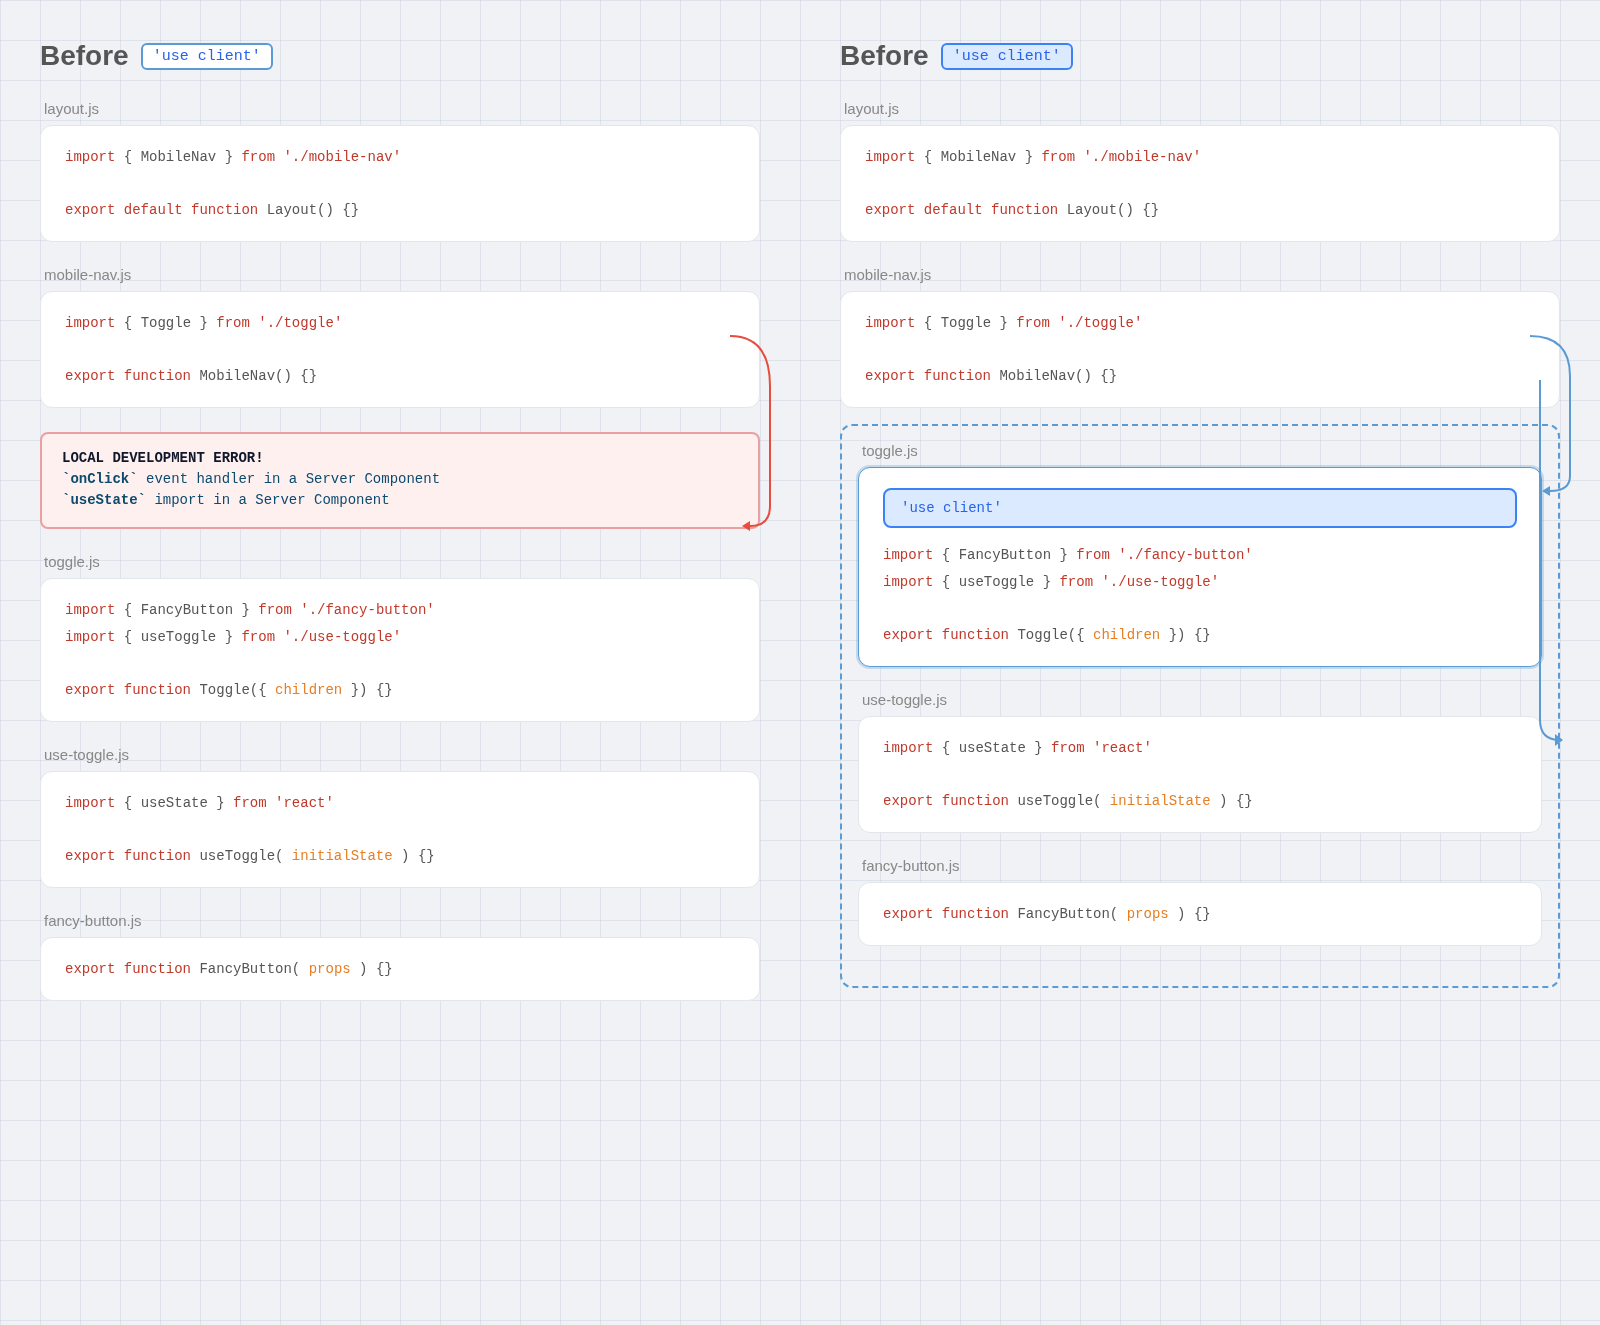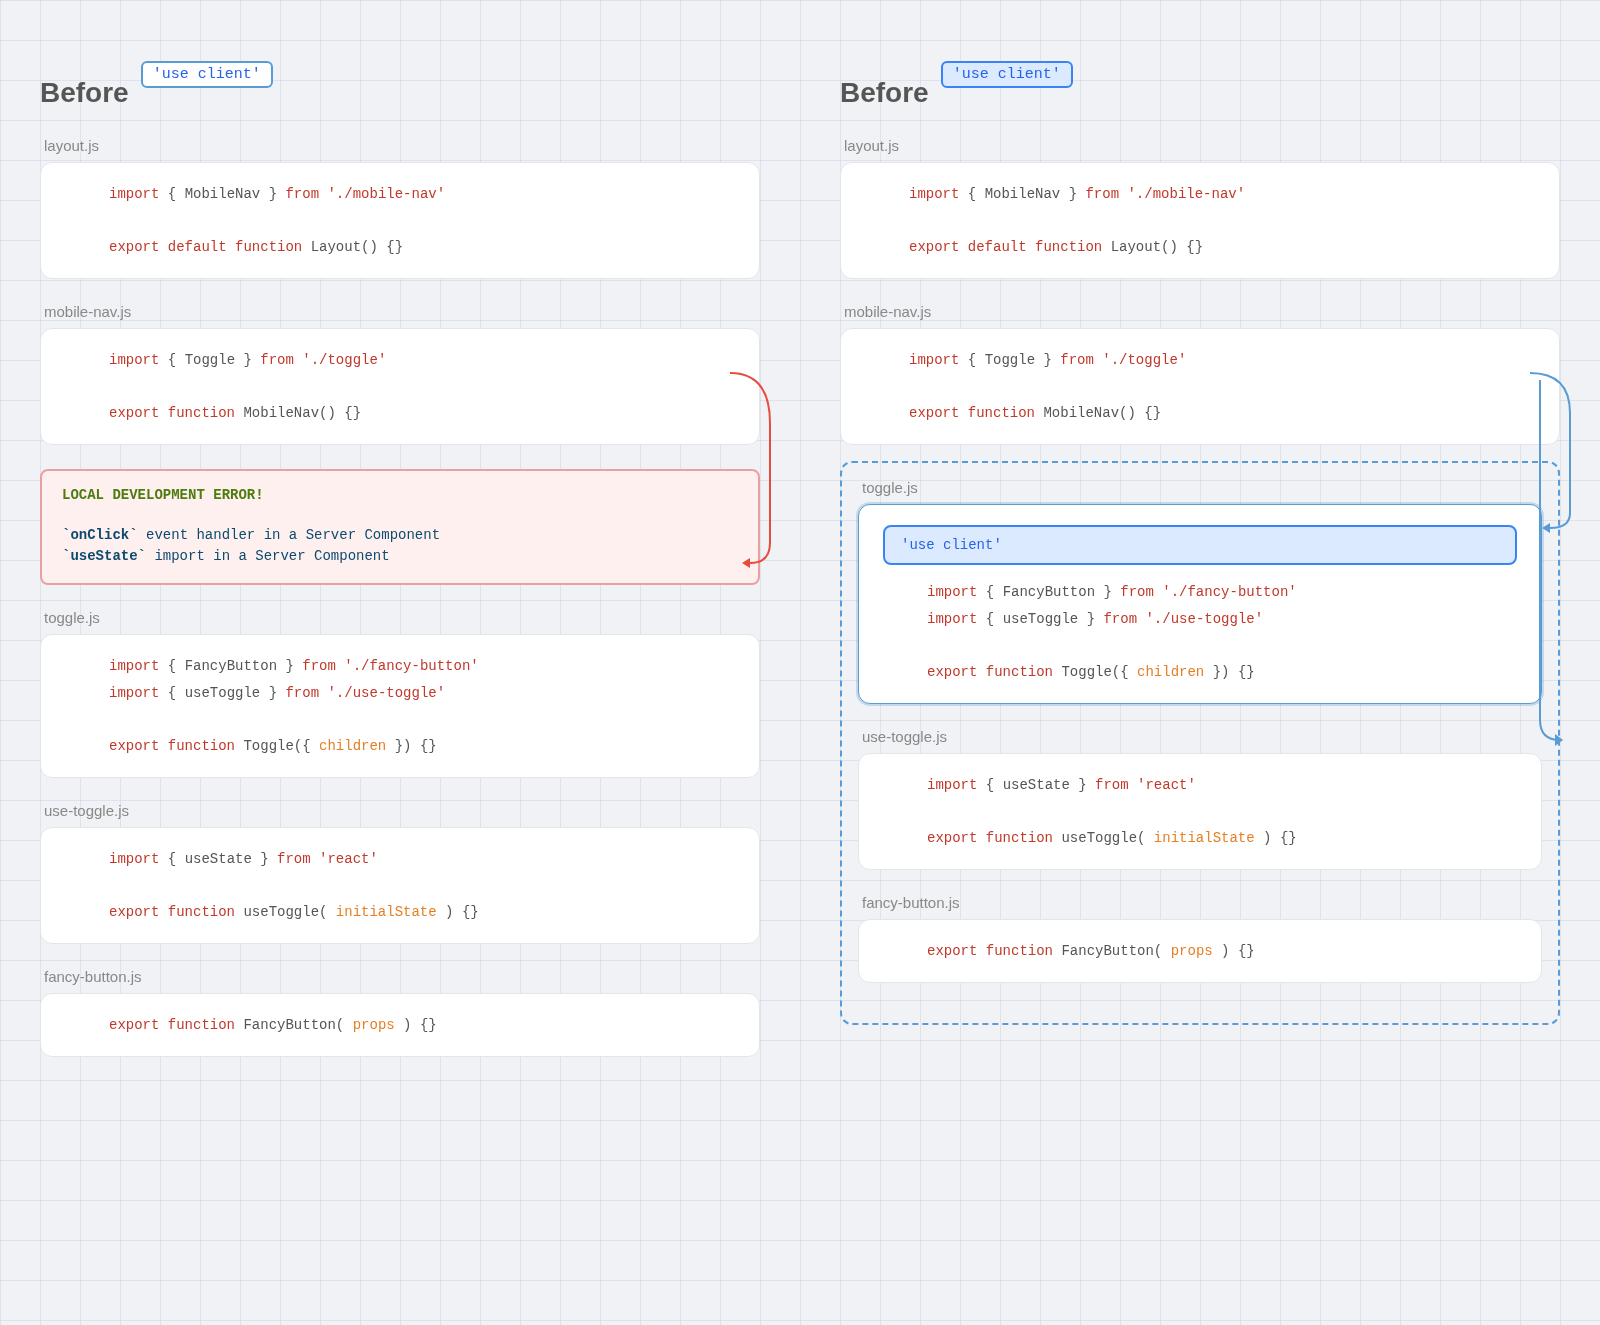--- a/index.html
+++ b/index.html
@@ -31,21 +31,20 @@
       display: flex;
       align-items: center;
       gap: 12px;
       margin-bottom: 28px;
     }
 
     .section-title {
       font-size: 28px;
       font-weight: 600;
       color: #555;
-      margin-top: 37px;
     }
 
     .use-client-badge {
       border: 2px solid #5b9bd5;
       border-radius: 6px;
       padding: 3px 10px;
       font-family: 'Courier New', monospace;
       font-size: 15px;
       color: #2563eb;
       background: white;
@@ -79,40 +78,39 @@
     .code-card.highlighted {
       border-color: #5b9bd5;
       box-shadow: 0 0 0 2px rgba(91,155,213,0.3);
     }
 
     .code-line {
       font-family: 'Courier New', monospace;
       font-size: 14px;
       line-height: 1.6;
       margin-bottom: 4px;
-      margin-left: 44px;
     }
 
     .code-line:last-child { margin-bottom: 0; }
 
     
     .error-box {
       background: #fff0f0;
       border: 2px solid #e8a0a0;
       border-radius: 8px;
       padding: 16px 20px;
       margin-bottom: 24px;
     }
 
     .error-title {
       font-family: 'Courier New', monospace;
       font-size: 14px;
-      color: #4d7c0f;
+      color: #0f172a;
       font-weight: bold;
-      margin-bottom: 22px;
+      margin-bottom: 3px;
     }
 
     .error-line {
       font-family: 'Courier New', monospace;
       font-size: 14px;
       color: #0c4a6e;
       line-height: 1.5;
     }
 
     .error-line strong {

